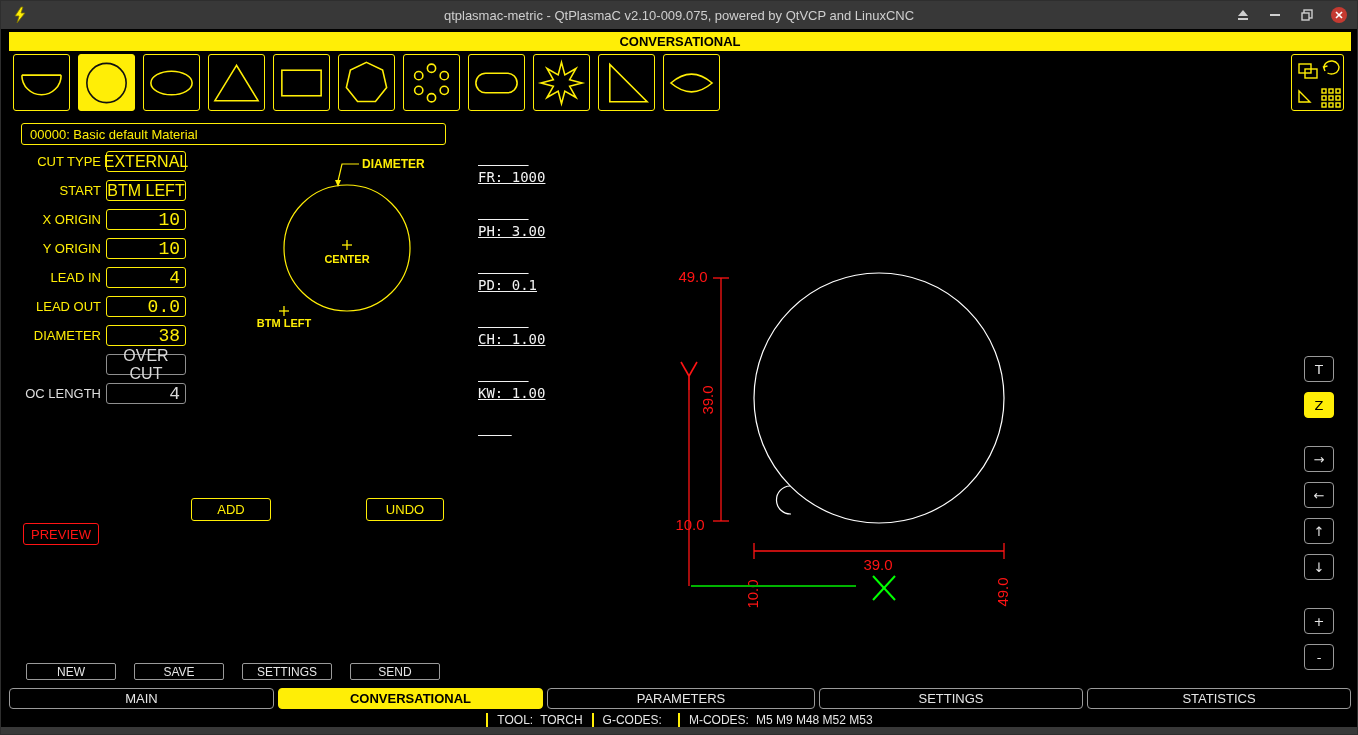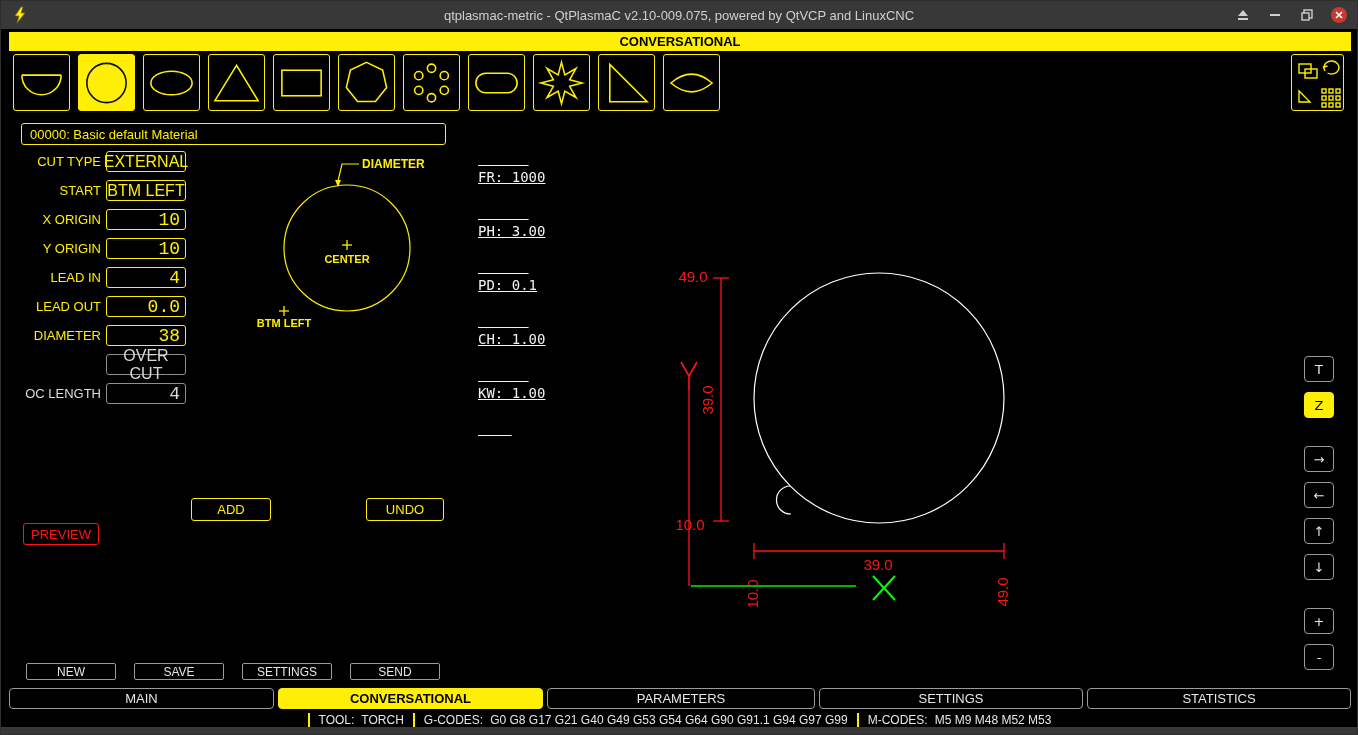--- a/index.html
+++ b/index.html
@@ -333,20 +333,19 @@
   <button class="tab" style="left:546px;width:268px">PARAMETERS</button>
   <button class="tab" style="left:818px;width:264px">SETTINGS</button>
   <button class="tab" style="left:1086px;width:264px">STATISTICS</button>
 
   <div id="statusbar">
     <span class="sb-sep"></span>
     <span class="sb-label">TOOL:</span>
     <span class="sb-val">TORCH</span>
     <span class="sb-sep"></span>
     <span class="sb-label">G-CODES:</span>
-    <span class="sb-val">G0 G8 G17 G21 G40 G49 G53 G54 G64 G90 G91.1 G94 G97 G99</span>
     <span class="sb-sep"></span>
     <span class="sb-label">M-CODES:</span>
     <span class="sb-val">M5 M9 M48 M52 M53</span>
   </div>
 
   <div id="bottom-strip"></div>
 </div>
 
 </body></html>

